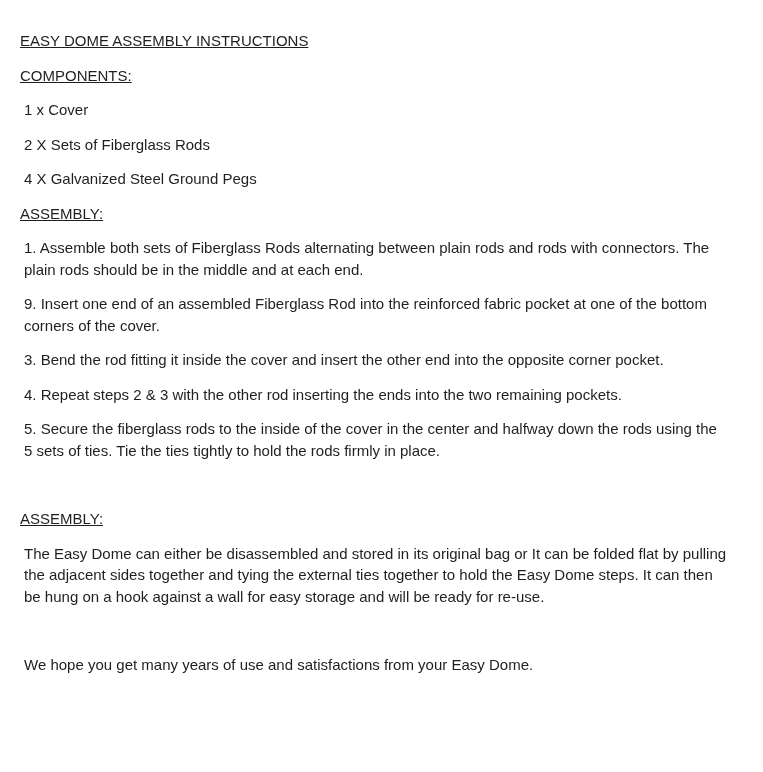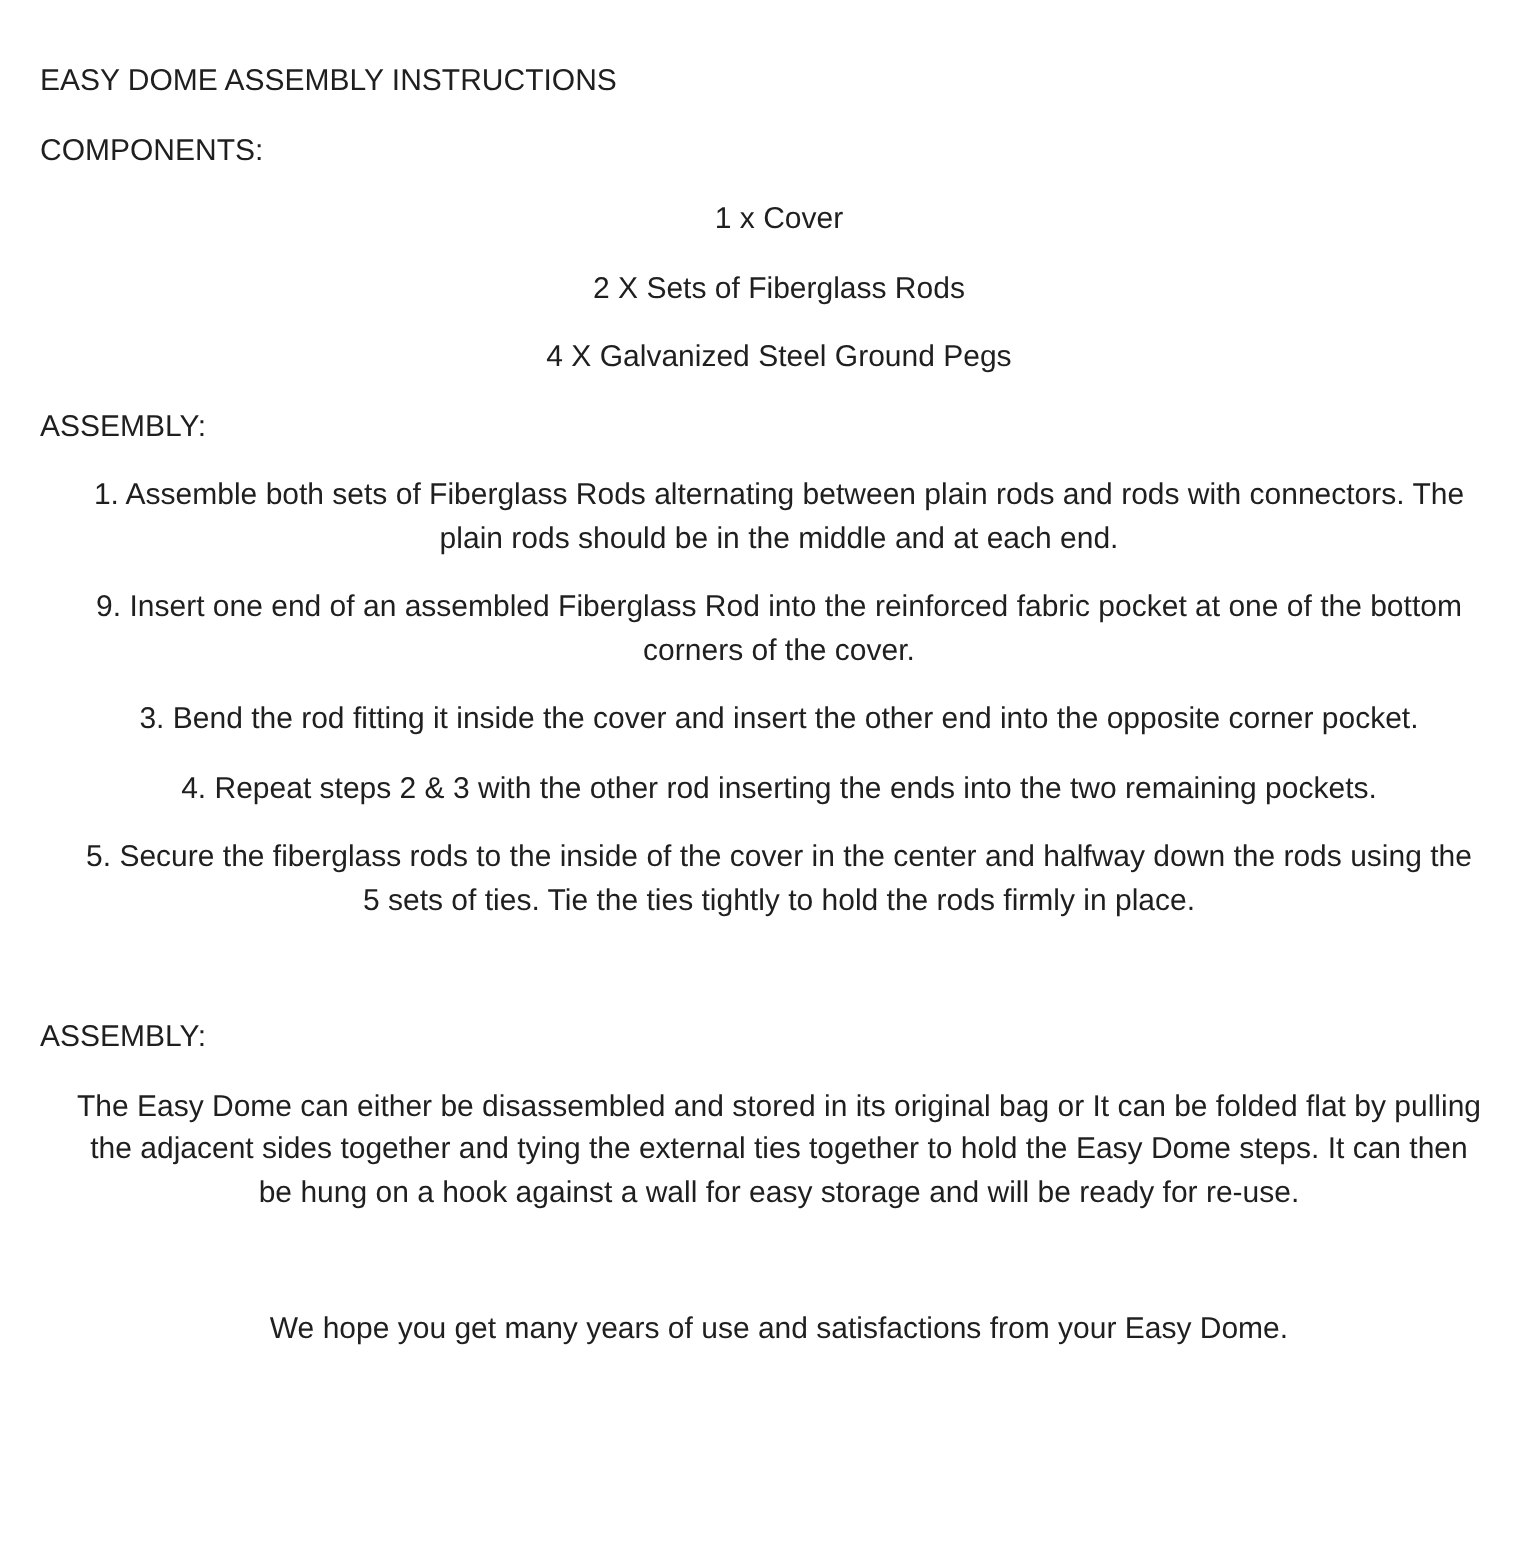--- a/index.html
+++ b/index.html
@@ -19,26 +19,26 @@
     background: #ffffff;
     font-family: "Liberation Sans", sans-serif;
     font-size: 15px;
     line-height: 21.5px;
     color: #1f1f1f;
     overflow: hidden;
   }
   .para {
     margin: 0 0 13px 4px;
     white-space: pre-wrap;
-    text-align: center;
   }
   .heading {
     
     margin: 0 0 13px 0;
     white-space: pre-wrap;
+    text-decoration: underline;
   }
   .spacer {
     height: 34px;
   }
 </style>
 </head>
 <body>
 
 <div class="page">
 

